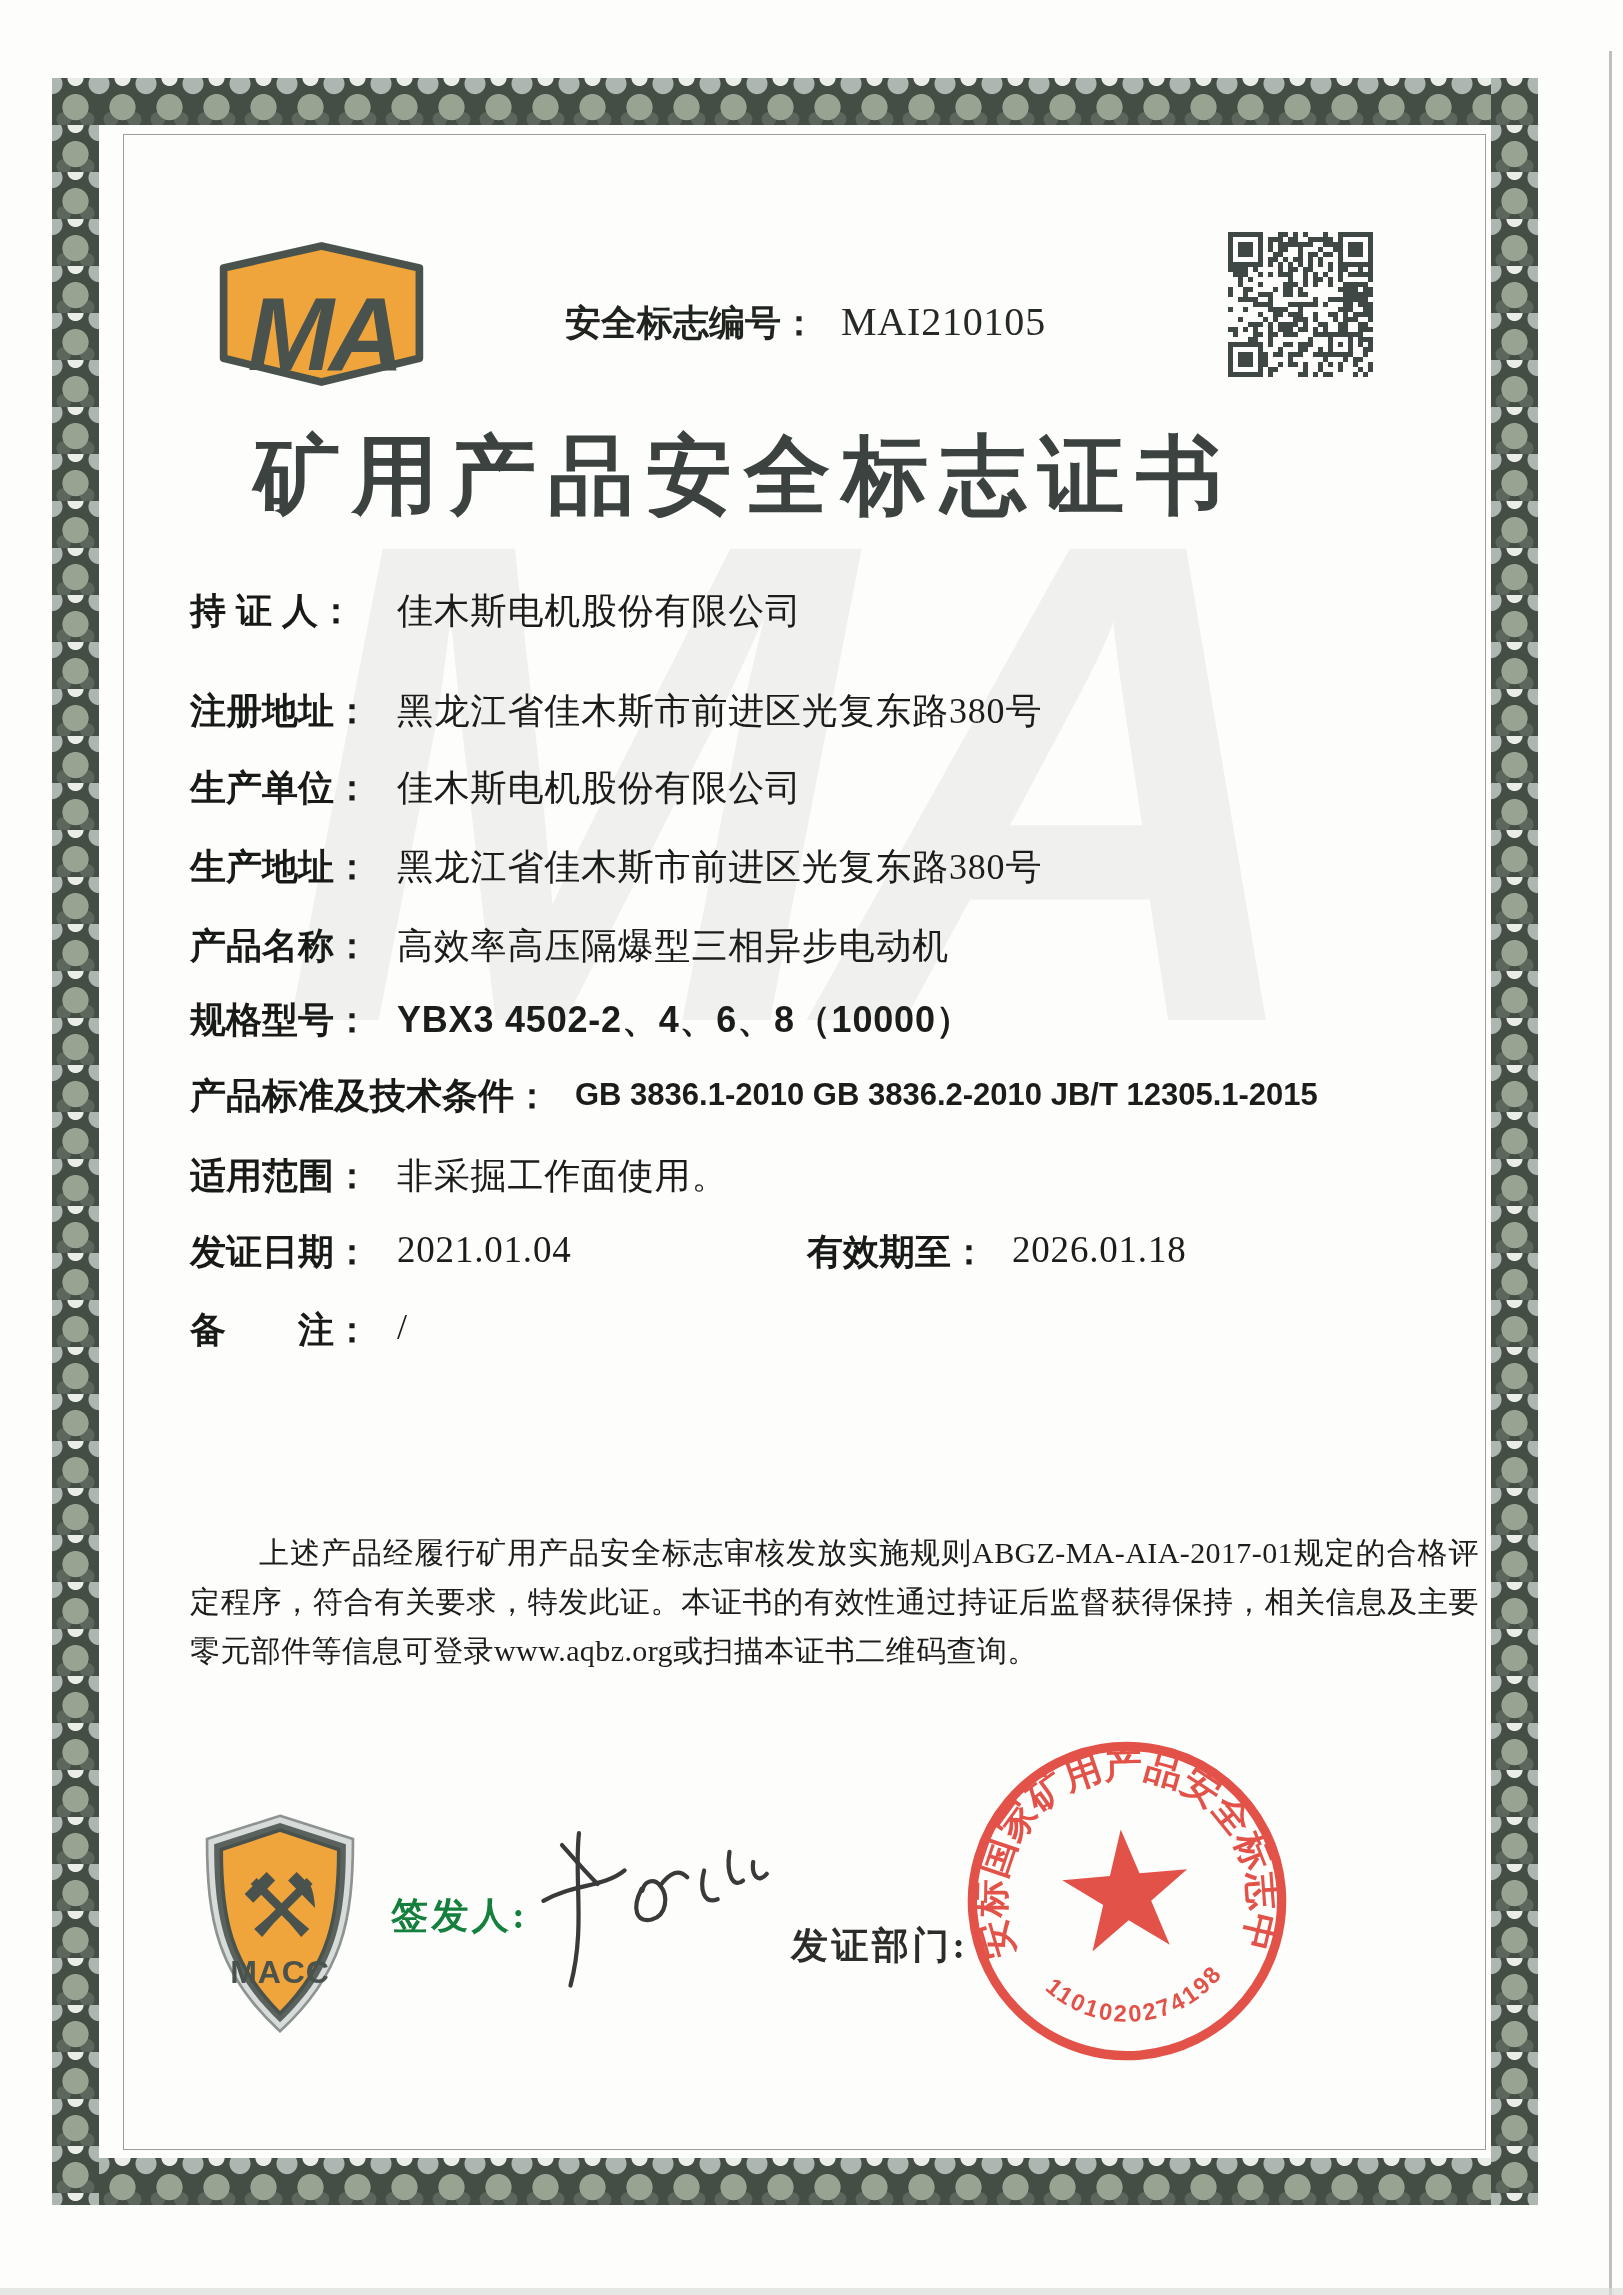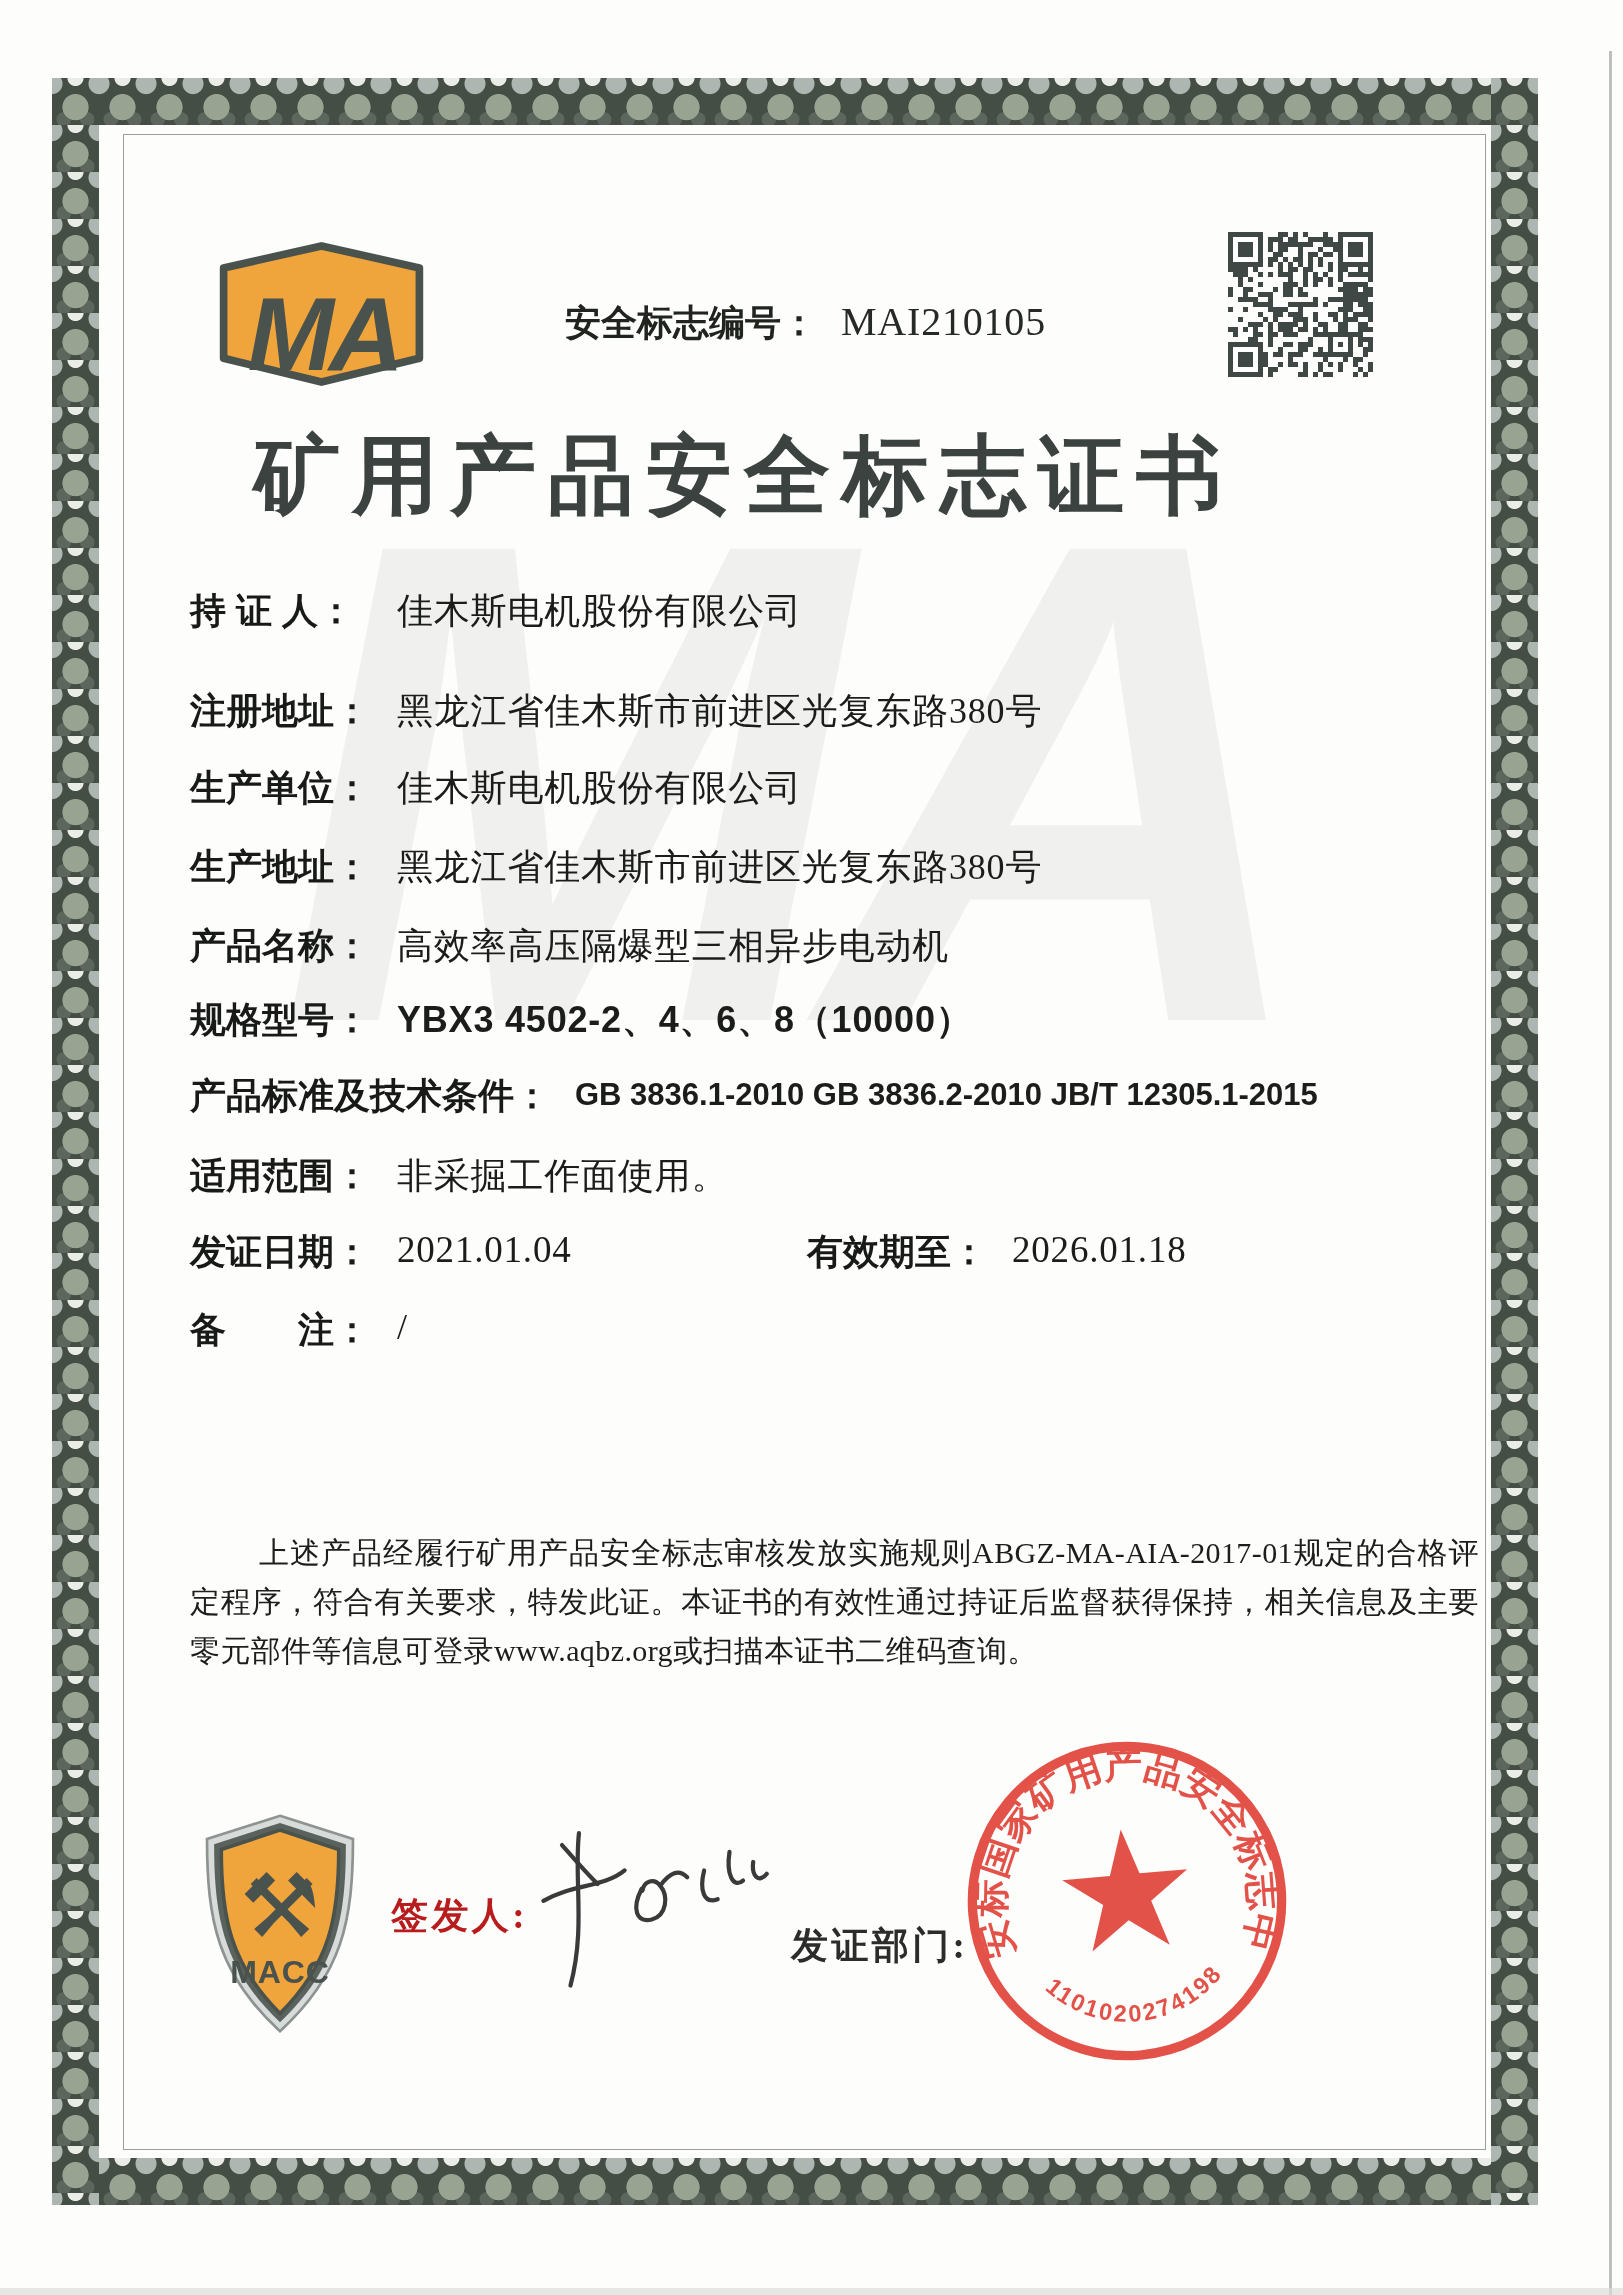--- a/index.html
+++ b/index.html
@@ -78,21 +78,21 @@
   .statement{
     position:absolute;left:190px;top:1498px;width:1289px;z-index:2;
     font-family:"Liberation Serif",serif;font-size:30px;line-height:49px;
     text-align:justify;text-indent:2.3em;color:#1c1e1b;letter-spacing:0.4px;
   }
 
   
   .macc{position:absolute;left:191px;top:1811px;width:178px;height:225px;z-index:2;}
   .signer-label{
     position:absolute;left:391px;top:1891px;z-index:2;
-    font-family:"Liberation Serif",serif;font-weight:700;font-size:37px;color:#b91c1c;letter-spacing:3.4px;
+    font-family:"Liberation Serif",serif;font-weight:700;font-size:37px;color:#15803d;letter-spacing:3.4px;
   }
   .signature{position:absolute;left:523px;top:1818px;width:254px;height:203px;z-index:2;}
   .issuer-label{
     position:absolute;left:791px;top:1921px;z-index:2;
     font-family:"Liberation Serif",serif;font-weight:700;font-size:37px;color:#2b2d2a;letter-spacing:3.4px;
   }
   .stamp{position:absolute;left:958px;top:1732px;width:338px;height:338px;z-index:3;
     mix-blend-mode:multiply;opacity:.88;transform:rotate(-5deg);}
 </style>
 </head>

